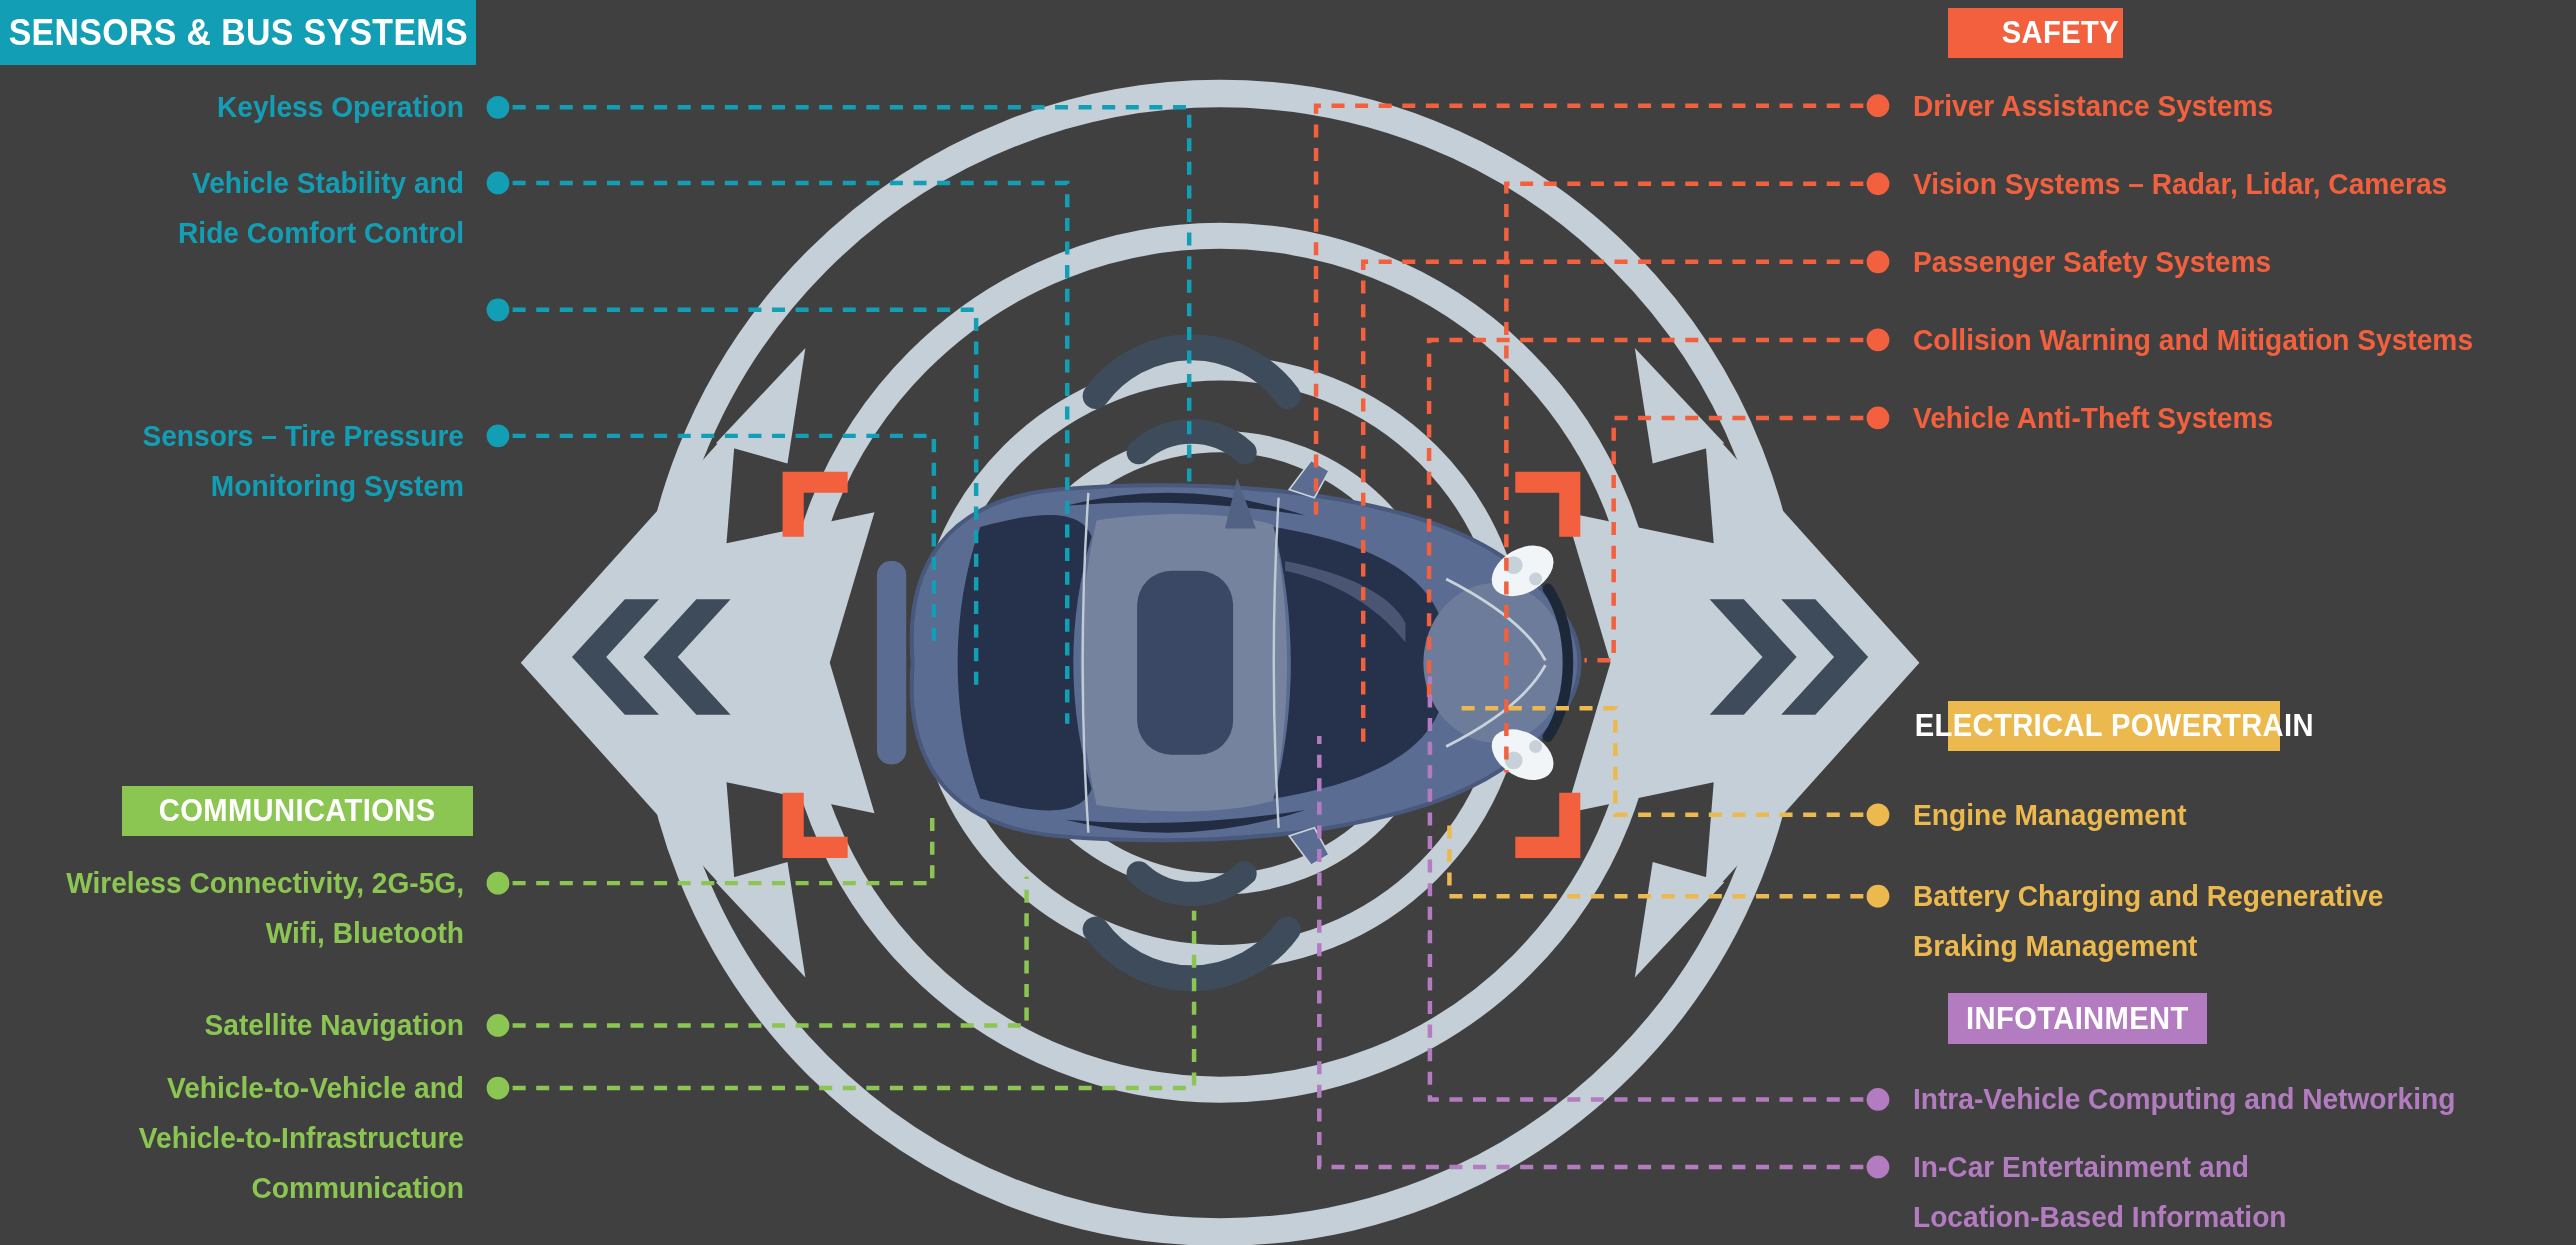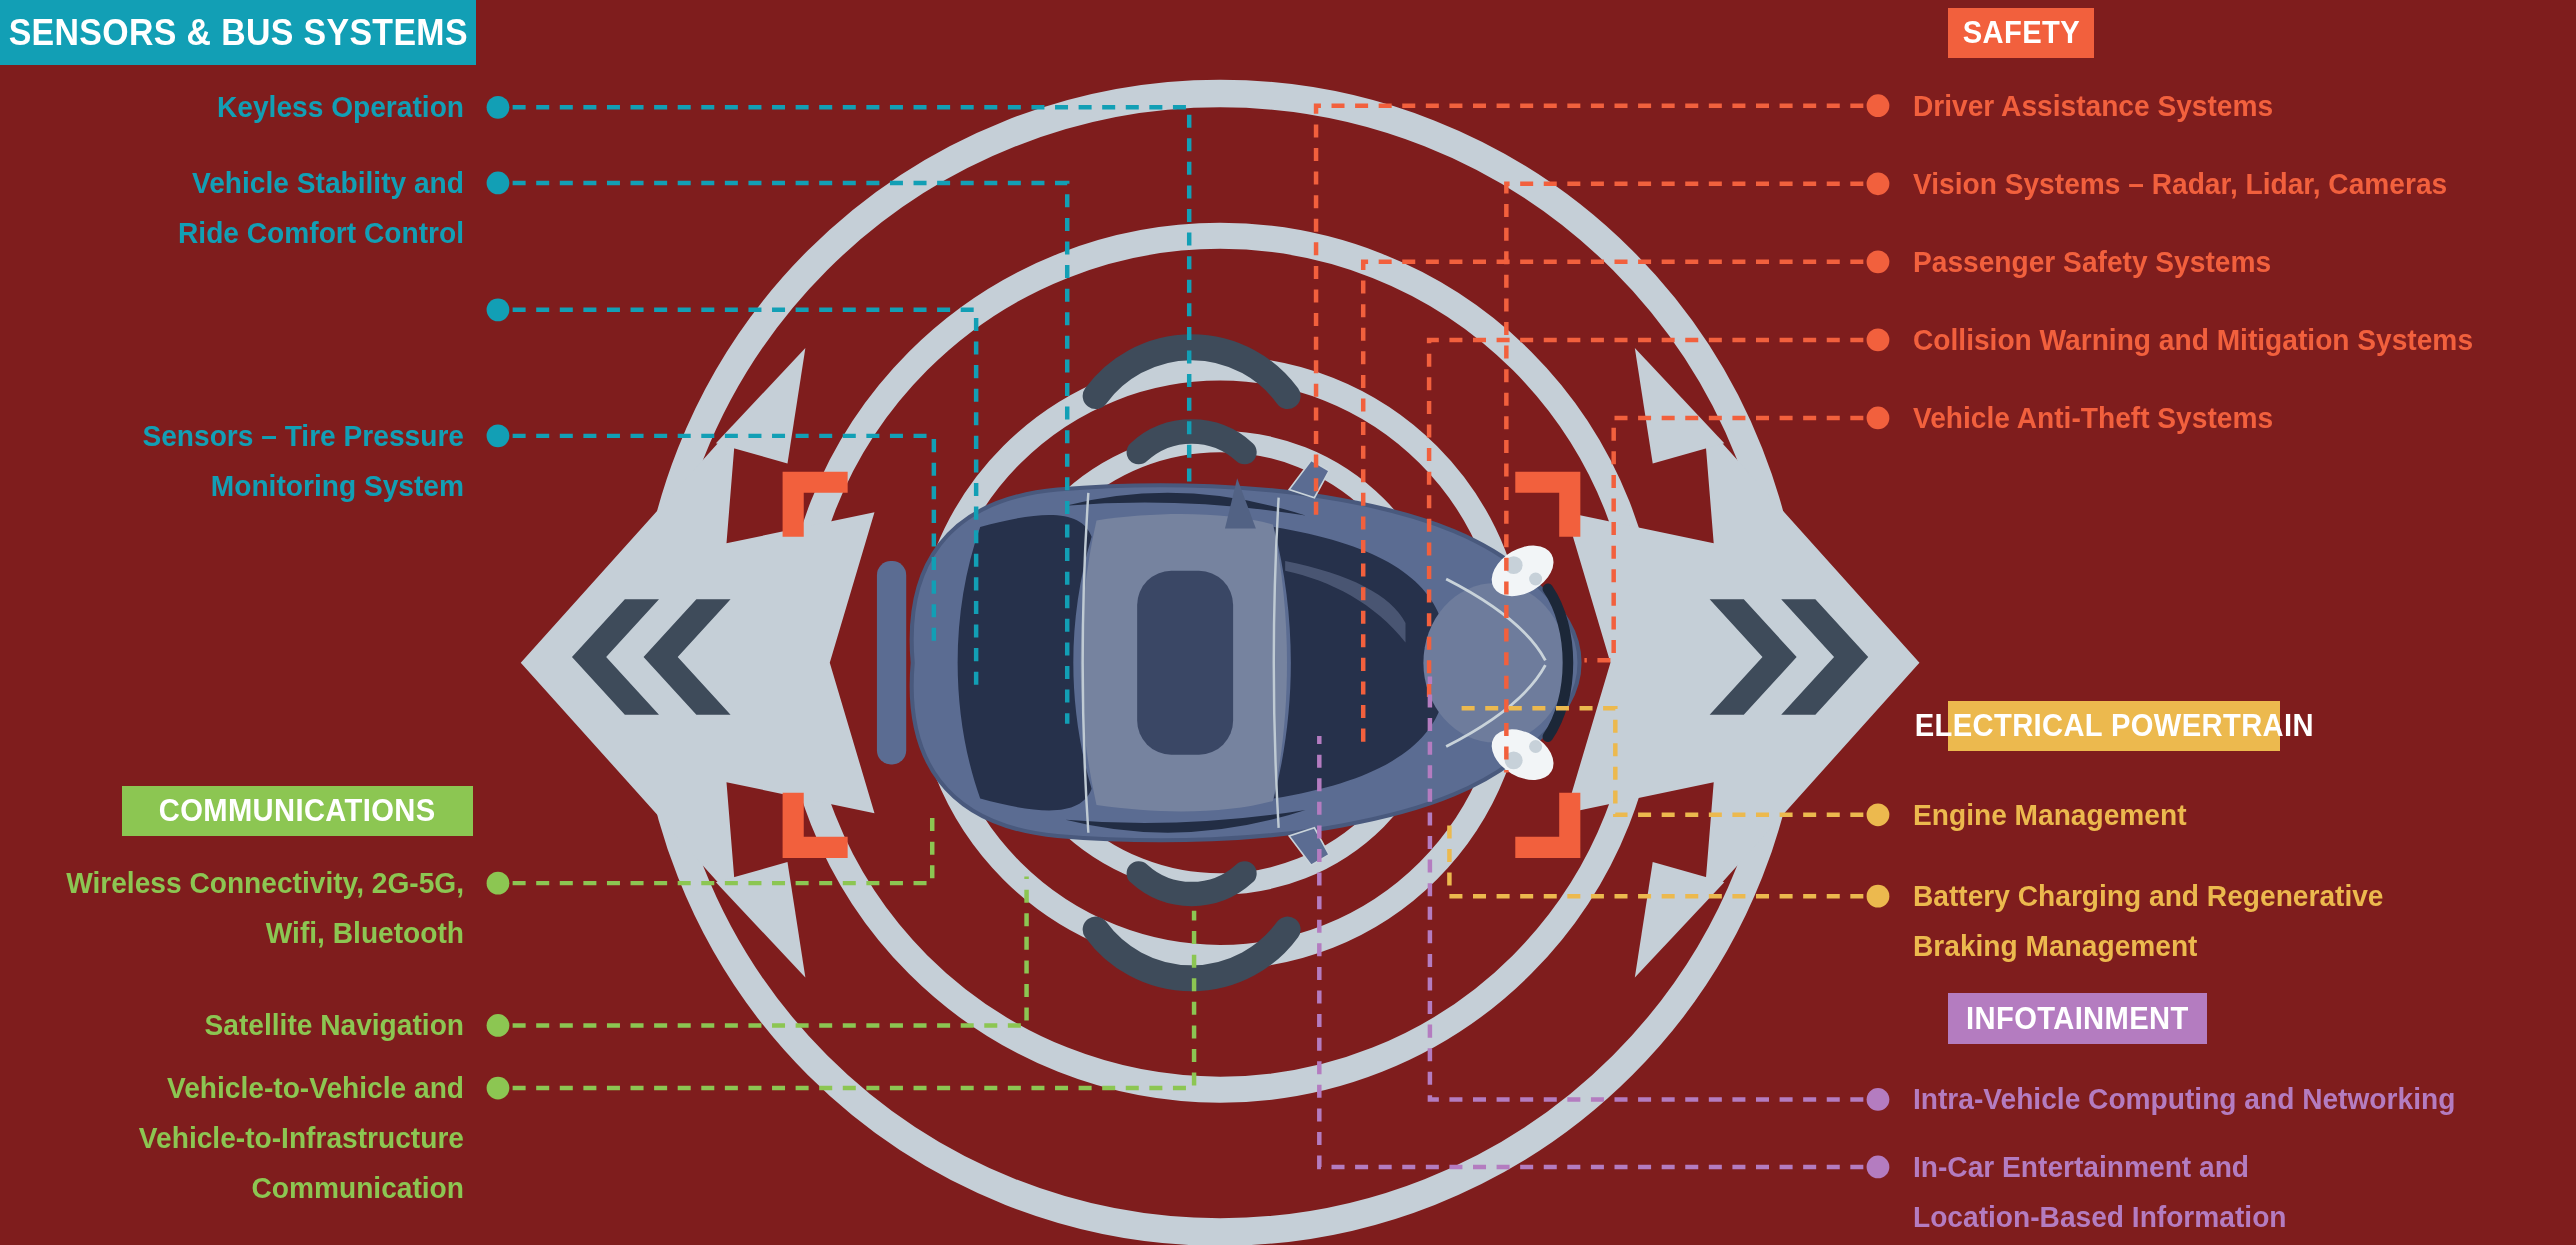--- a/index.html
+++ b/index.html
@@ -1,16 +1,16 @@
 <!DOCTYPE html>
 <html style="--c-sensors: #129FB5; --c-safety: #F2603D; --c-comms: #8CC652; --c-power: #ECB94E; --c-info: #B47CC0; --c-ring: #C5CFD7; --c-slate: #3E4B5A; --c-car_body: #5B6C92; --c-car_glass: #26314B;font-size:13px"><head>
 <meta charset="utf-8">
 <style>
   html,body{margin:0;padding:0;background:#ffffff;}
-  #canvas{position:relative;width:2576px;height:1245px;background:#7f1d1d;overflow:hidden;
+  #canvas{position:relative;width:2576px;height:1245px;background:#404040;overflow:hidden;
           font-family:"Liberation Sans",sans-serif;}
   svg{position:absolute;left:0;top:0;}
 
   
   .c-sensors{color:var(--c-sensors)} .c-safety{color:var(--c-safety)}
   .c-comms{color:var(--c-comms)}     .c-power{color:var(--c-power)}
   .c-info{color:var(--c-info)}
   .bg-sensors{background:var(--c-sensors)} .bg-safety{background:var(--c-safety)}
   .bg-comms{background:var(--c-comms)}     .bg-power{background:var(--c-power)}
   .bg-info{background:var(--c-info)}
@@ -188,21 +188,21 @@
   </svg>
 
   <div class="badge badge-lg bg-sensors" style="left:0;top:0;width:476px;height:65px;">
     <span>SENSORS &amp; BUS SYSTEMS</span>
     </div>
 
   <div class="badge bg-comms" style="left:122px;top:786px;width:351px;height:50px;">
     <span>COMMUNICATIONS</span>
     </div>
 
-  <div class="badge bg-safety" style="left:1948px;top:8.1px;width:146px;height:50px;">
+  <div class="badge bg-safety" style="left:1948px;top:8.1px;width:175px;height:50px;justify-content:flex-end;">
     <span>SAFETY</span>
     </div>
 
   <div class="badge bg-power" style="left:1948px;top:701px;width:332px;height:50px;">
     <span>ELECTRICAL POWERTRAIN</span>
     </div>
 
   <div class="badge bg-info" style="left:1948px;top:993px;width:259px;height:51px;">
     <span>INFOTAINMENT</span>
     </div>

